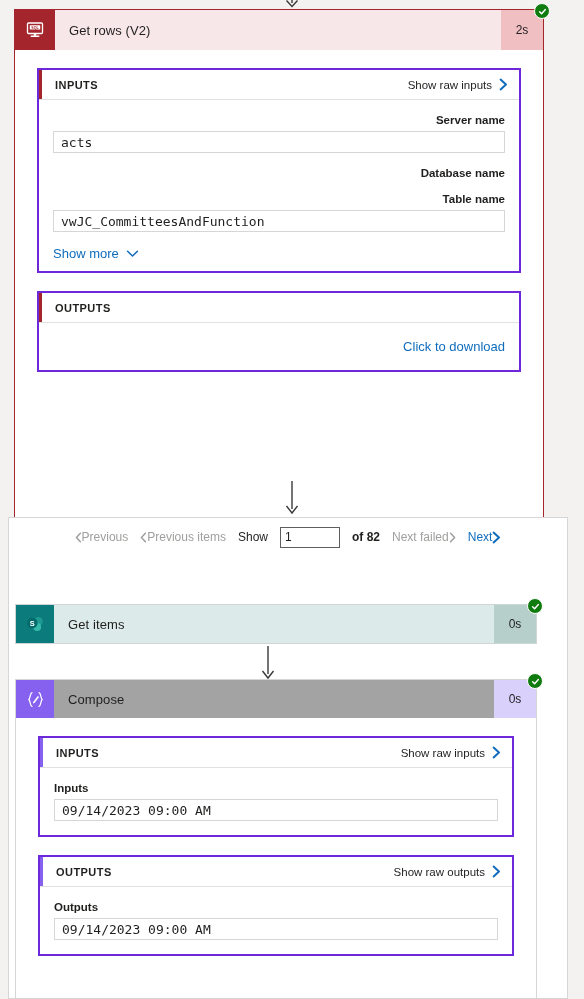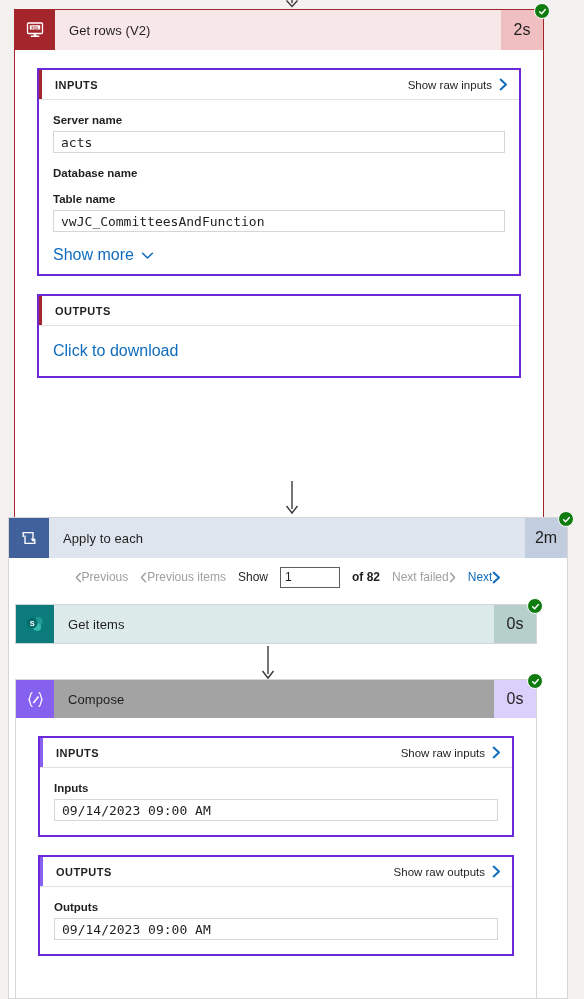--- a/index.html
+++ b/index.html
@@ -28,21 +28,21 @@
   }
   .card-icon{
     width:40px;min-width:40px;display:flex;align-items:center;justify-content:center;
   }
   .card-title{
     flex:1;display:flex;align-items:center;padding-left:14px;
     font-size:13px;color:#201f1e;letter-spacing:.1px;
   }
   .card-duration{
     width:42px;min-width:42px;display:flex;align-items:center;justify-content:center;
-    font-size:16px;color:#201f1e;
+    font-size:12px;color:#201f1e;
   }
   .status-badge{
     position:absolute;width:16px;height:16px;border-radius:50%;
     background:#107c10;display:flex;align-items:center;justify-content:center;
     top:-7px;right:-7px;border:1px solid #ffffff;box-sizing:border-box;
   }
   .status-badge svg{display:block;}
 
   
   .io-panel{
@@ -65,21 +65,21 @@
   .io-body{padding:14px 14px 10px 14px;}
 
   .field{margin-bottom:14px;}
   .field:last-child{margin-bottom:0;}
   .field-label{font-size:11.5px;font-weight:bold;color:#201f1e;margin-bottom:5px;}
   .field-box{
     border:1px solid #d6d6d6;background:#fff;height:22px;
     display:flex;align-items:center;padding:0 7px;box-sizing:border-box;
     font-family:"DejaVu Sans Mono", monospace;font-size:13px;color:#201f1e;
   }
-  .link{color:#0f6cbd;font-size:16px;cursor:pointer;}
+  .link{color:#0f6cbd;font-size:13px;cursor:pointer;}
   .show-more{display:flex;align-items:center;gap:7px;margin-top:4px;}
   .show-more .chev-d{color:#0f6cbd;display:flex;align-items:center;}
 
   .download-row{padding:16px 14px 16px 14px;}
 
   .connection-row{
     display:flex;align-items:center;padding:0 14px;height:26px;
     font-size:11.5px;color:#201f1e;
   }
   .connection-row .c-label{margin-right:10px;}
@@ -109,21 +109,21 @@
 
 <div class="page">
 
   <div class="arrow" style="top:-8px;">
     <svg width="20" height="16" viewBox="0 0 20 16">
       <line x1="10" y1="0" x2="10" y2="11" stroke="#3b3a39" stroke-width="1.4"></line>
       <polyline points="4.5,8.5 10,14.5 15.5,8.5" fill="none" stroke="#3b3a39" stroke-width="1.4"></polyline>
     </svg>
   </div>
 
-  <div class="card" style="left:14px;top:9px;width:530px;height:584px;border:1px solid #a4262c;">
+  <div class="card" style="left:14px;top:9px;width:530px;height:584px;border:1px solid #a4262c;text-align:right;">
 
     <div class="card-header" style="background:#f8e7e8;">
       <div class="card-icon" style="background:#a4262c;">
         <svg width="20" height="20" viewBox="0 0 20 20">
           <rect x="2.5" y="3" width="15" height="10.5" rx="1" fill="none" stroke="#ffffff" stroke-width="1.3"></rect>
           <rect x="4.8" y="5.2" width="10.4" height="4.3" rx="0.6" fill="#ffffff"></rect>
           <text x="10" y="8.9" font-size="3.6" font-family="Liberation Sans, sans-serif" font-weight="bold" fill="#a4262c" text-anchor="middle">SQL</text>
           <rect x="8.8" y="13.5" width="2.4" height="2.3" fill="#ffffff"></rect>
           <rect x="5.6" y="15.6" width="8.8" height="1.5" rx="0.7" fill="#ffffff"></rect>
         </svg>
@@ -194,36 +194,20 @@
 
   <div class="arrow" style="top:481px;">
     <svg width="20" height="34" viewBox="0 0 20 34">
       <line x1="10" y1="0" x2="10" y2="28" stroke="#3b3a39" stroke-width="1.4"></line>
       <polyline points="4.5,25 10,32 15.5,25" fill="none" stroke="#3b3a39" stroke-width="1.4"></polyline>
     </svg>
   </div>
 
   <div class="loop-outer" style="left:8px;top:517px;width:560px;height:482px;">
 
-    <div class="card-header" style="background:#dfe5ef;">
-      <div class="card-icon" style="background:#41619a;">
-        <svg width="20" height="20" viewBox="0 0 20 20">
-          <polyline points="4.2,8.2 4.2,4.6 14,4.6 14,12.2" fill="none" stroke="#ffffff" stroke-width="1.35" stroke-linecap="square"></polyline>
-          <polyline points="15.6,10.6 14,12.6 12.4,10.6" fill="none" stroke="#ffffff" stroke-width="1.35"></polyline>
-          <polyline points="15.8,11.8 15.8,15.4 6,15.4 6,8.2" fill="none" stroke="#ffffff" stroke-width="1.35" stroke-linecap="square"></polyline>
-        </svg>
-      </div>
-      <div class="card-title">Apply to each</div>
-      <div class="card-duration" style="background:#c3cde0;">2m</div>
-      <div class="status-badge">
-        <svg width="9" height="9" viewBox="0 0 10 10">
-          <polyline points="1.8,5.2 4,7.4 8.2,2.8" fill="none" stroke="#ffffff" stroke-width="1.6" stroke-linecap="round" stroke-linejoin="round"></polyline>
-        </svg>
-      </div>
-    </div>
 
     <div class="pager">
       <span class="pager-btn">
         <span class="chev-s">
           <svg width="7" height="11" viewBox="0 0 7 11">
             <polyline points="5.4,1.2 1.4,5.5 5.4,9.8" fill="none" stroke="#a19f9d" stroke-width="1.5" stroke-linecap="round" stroke-linejoin="round"></polyline>
           </svg>
         </span>
         <span>Previous</span>
       </span>

